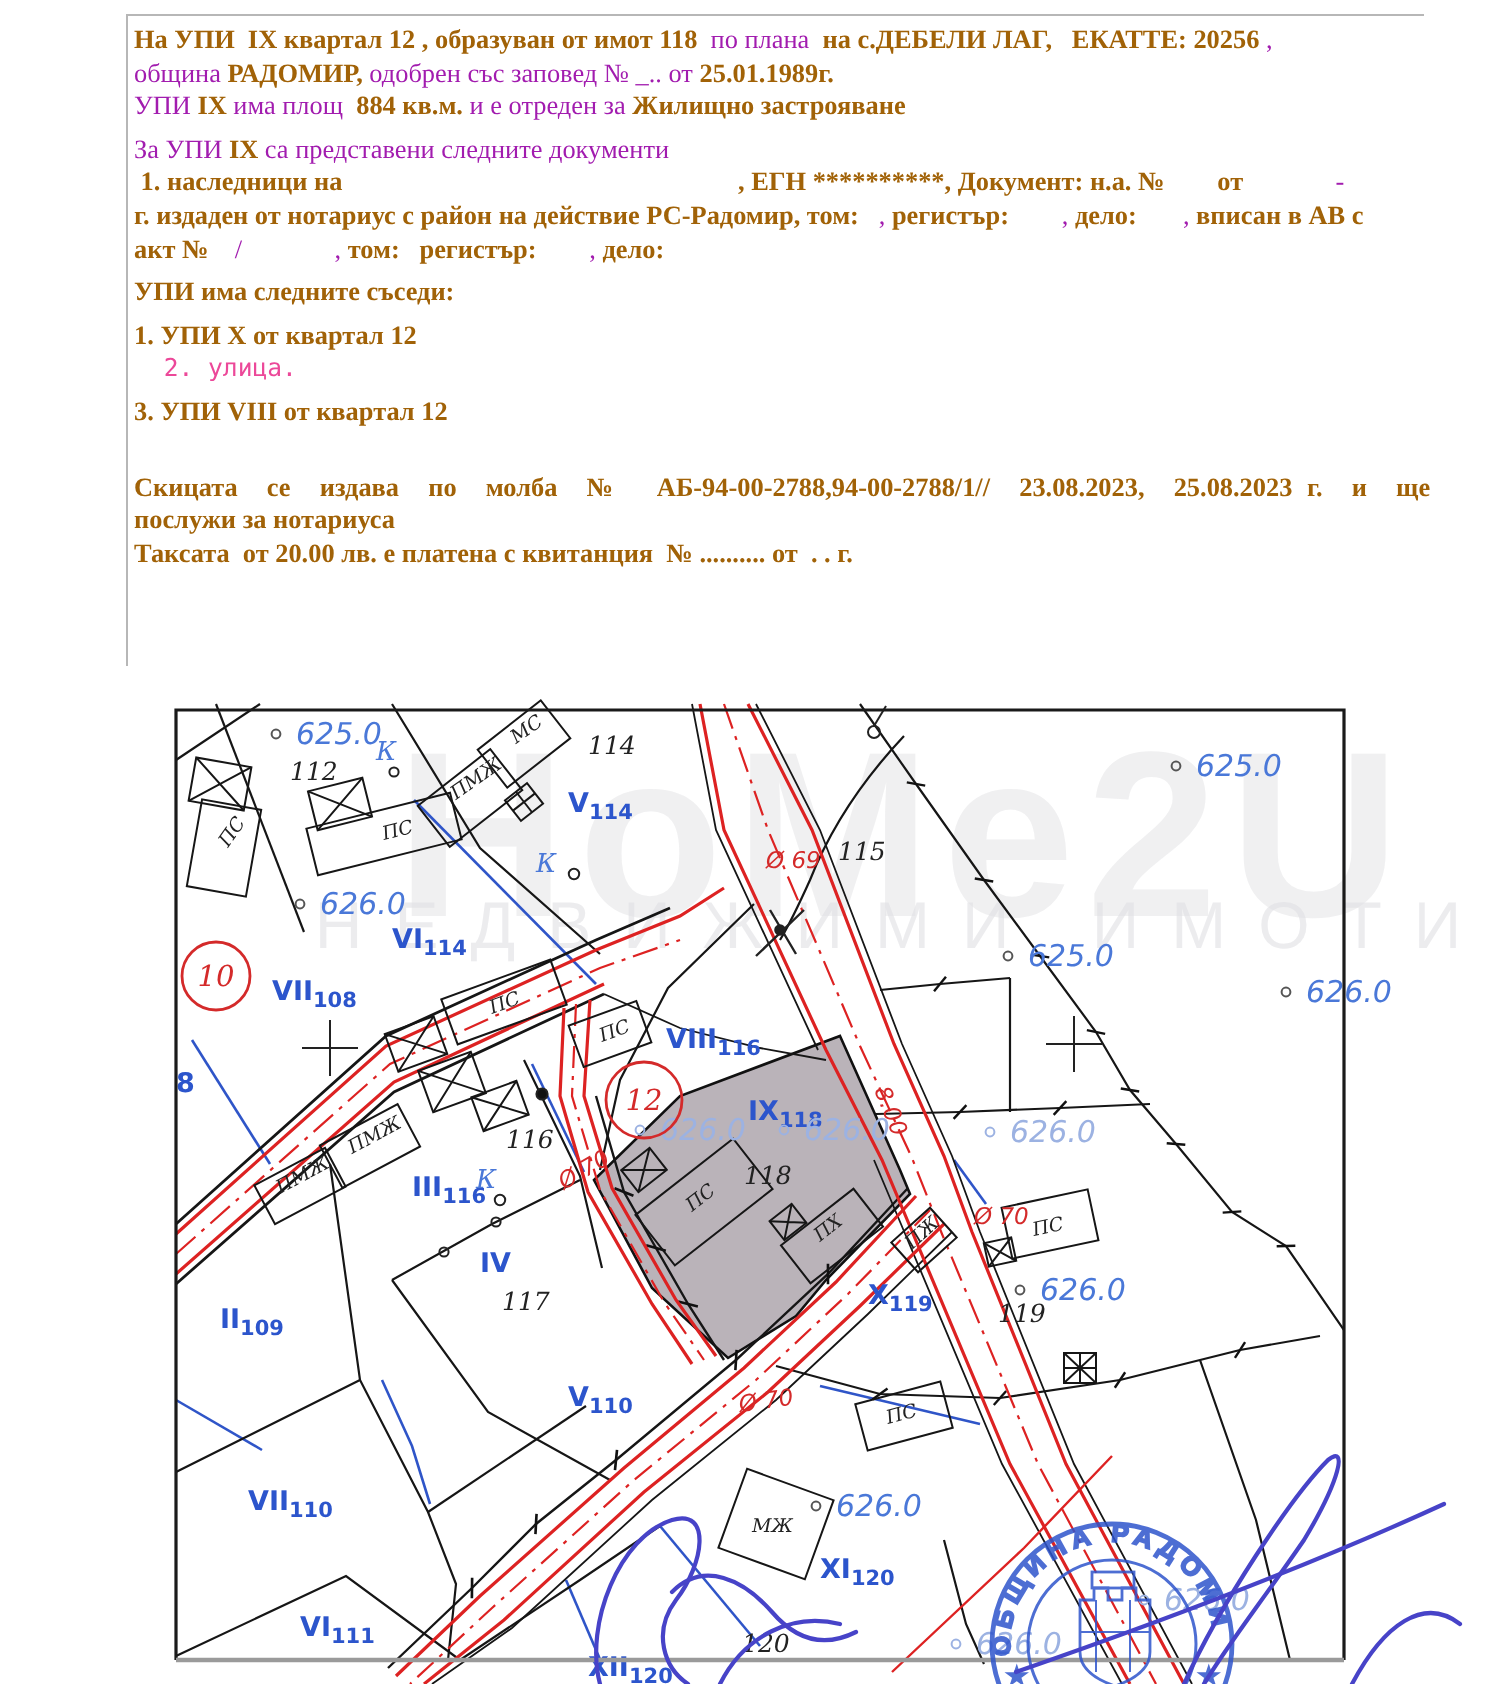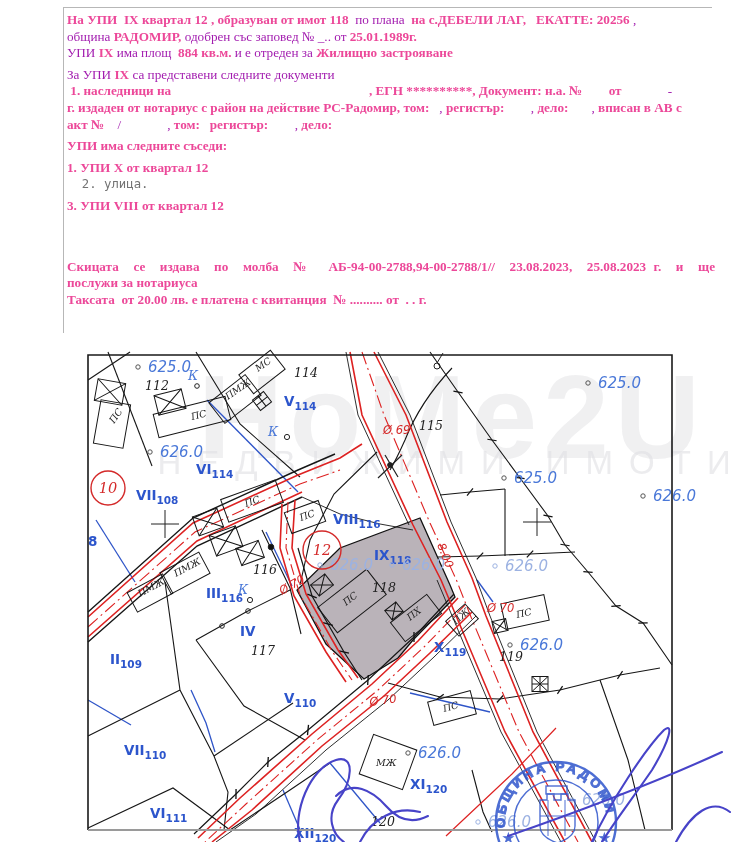--- a/index.html
+++ b/index.html
@@ -6,25 +6,25 @@
   .page{position:relative;width:754px;height:842px;background:#fff;overflow:hidden;
         font-family:"Liberation Serif",serif;color:#1a1a1a;}
   .table-border-top{position:absolute;left:63px;top:7px;width:649px;height:0;
         border-top:1px solid #b7b7b7;}
   .table-border-left{position:absolute;left:63px;top:7px;width:0;height:326px;
         border-left:1px solid #b7b7b7;}
   .doc{position:absolute;left:67px;top:12px;width:660px;font-size:13.2px;line-height:16.6px;
        white-space:pre-wrap;}
   .doc .line{min-height:16.6px;}
   .doc .blank1{margin-top:5px;}
-  .doc .blank2{margin-top:44px;font-family:Liberation Serif, serif;}
+  .doc .blank2{margin-top:21px;font-family:Liberation Serif, serif;}
   .doc .wide{word-spacing:4px;}
-  .r-b{font-weight:bold;color:#ec4899;}
+  .r-b{font-weight:bold;color:#a16207;}
   .r-n{font-weight:normal;color:#a21caf;}
-  .r-m{font-family:"DejaVu Sans Mono",monospace;font-size:12.3px;color:#737373;}
+  .r-m{font-family:"DejaVu Sans Mono",monospace;font-size:12.3px;color:#ec4899;}
   svg text{user-select:none;}
   .plabel{font-family:"DejaVu Sans",sans-serif;font-weight:bold;font-size:13.5px;fill:#2c55cc;}
   .plabel .sub{font-size:10.5px;}
   .elev{font-family:"DejaVu Sans",sans-serif;font-style:italic;font-size:15px;fill:#4a78d8;}
   .elev.pale{fill:#9cb2e2;}
   .kname{font-family:"DejaVu Serif",serif;font-style:italic;font-size:13px;fill:#4a78d8;}
   .lnum{font-family:"DejaVu Serif",serif;font-style:italic;font-size:12.5px;fill:#222;}
   .bldg{font-family:"DejaVu Serif",serif;font-style:italic;font-size:9.5px;fill:#222;}
   .redl{font-family:"DejaVu Sans",sans-serif;font-style:italic;font-size:11.5px;fill:#d42a2a;}
   .redc{font-family:"DejaVu Serif",serif;font-style:italic;font-size:14.5px;fill:#d42a2a;}

